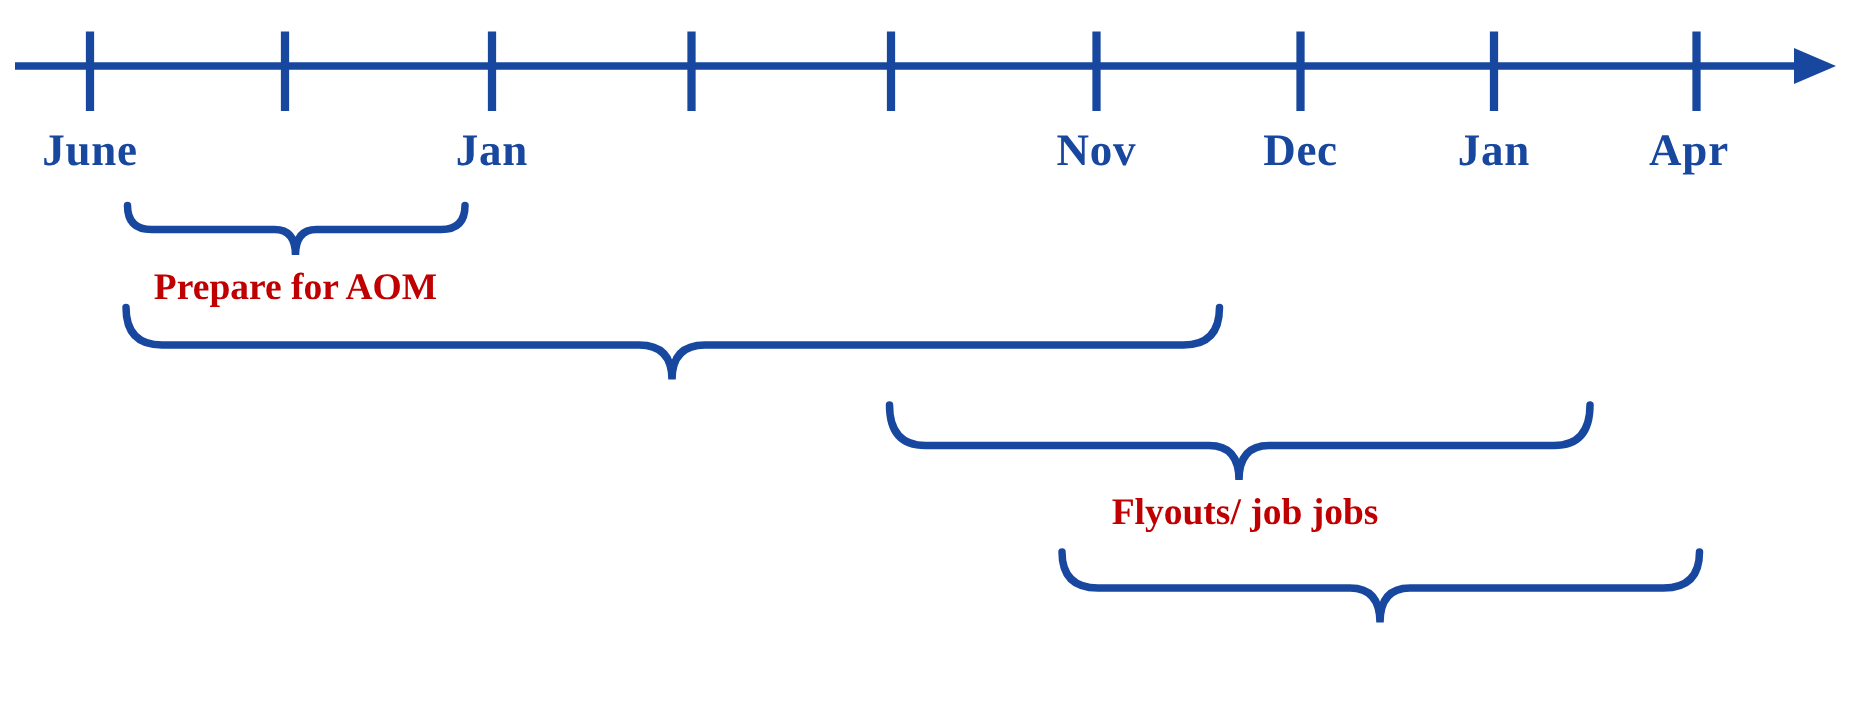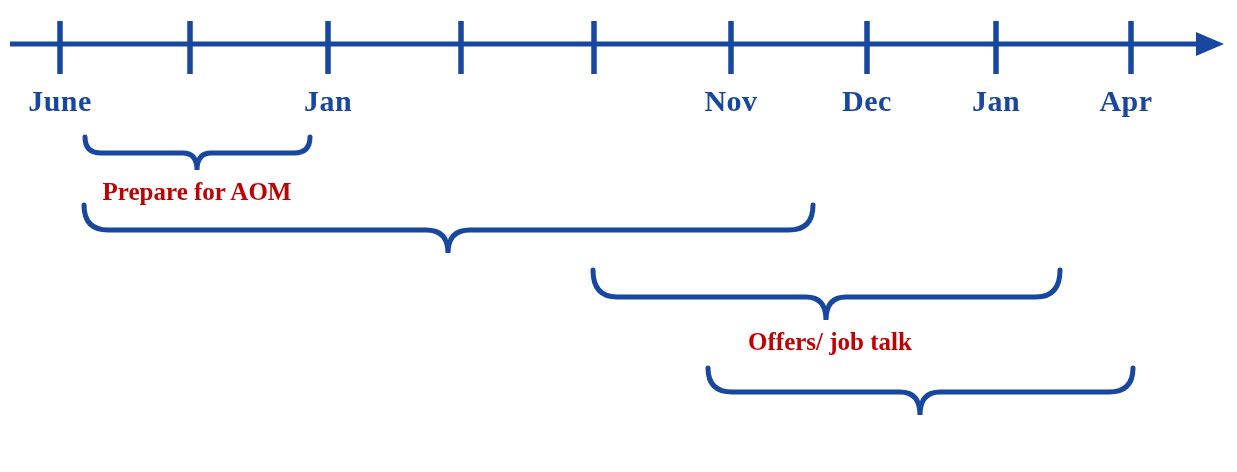--- a/index.html
+++ b/index.html
@@ -69,15 +69,15 @@
   </svg>
 
   <div class="month" style="left:-10px">June</div>
   <div class="month" style="left:258px">Jan</div>
   <div class="month" style="left:797px">Dec</div>
   <div class="month" style="left:661px">Nov</div>
   <div class="month" style="left:926px">Jan</div>
   <div class="month" style="left:1056px">Apr</div>
 
   <div class="phase" style="left:-3px;top:178px">Prepare for AOM</div>
-  <div class="phase" style="left:630px;top:328px">Offers/ job talk</div>
+  <div class="phase" style="left:630px;top:328px">Flyouts/ job jobs</div>
 
 </div>
 
 </body></html>

